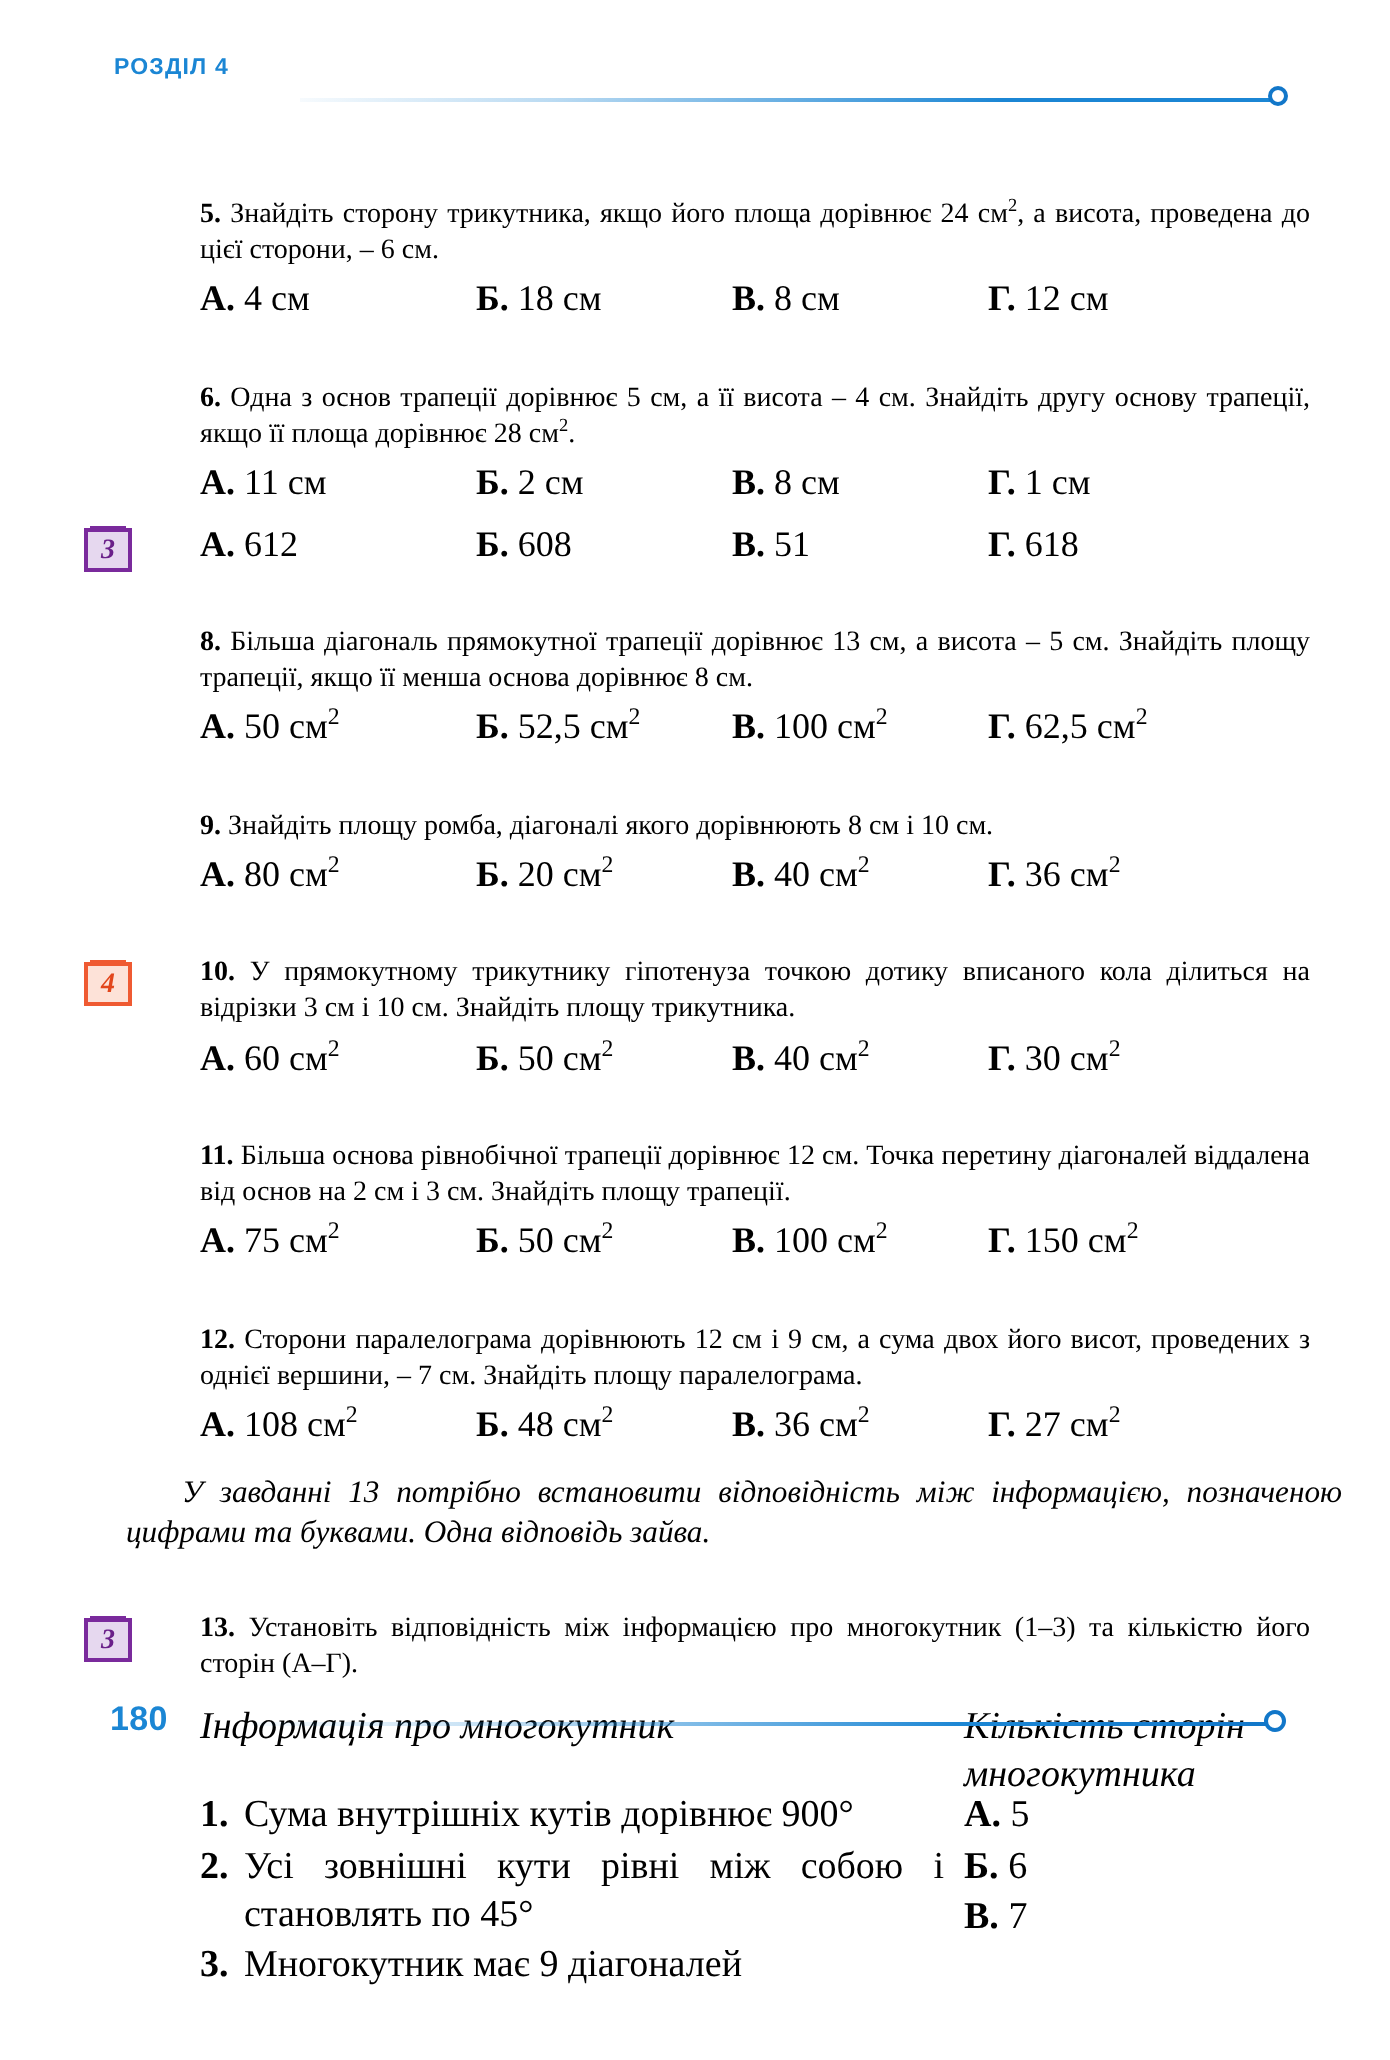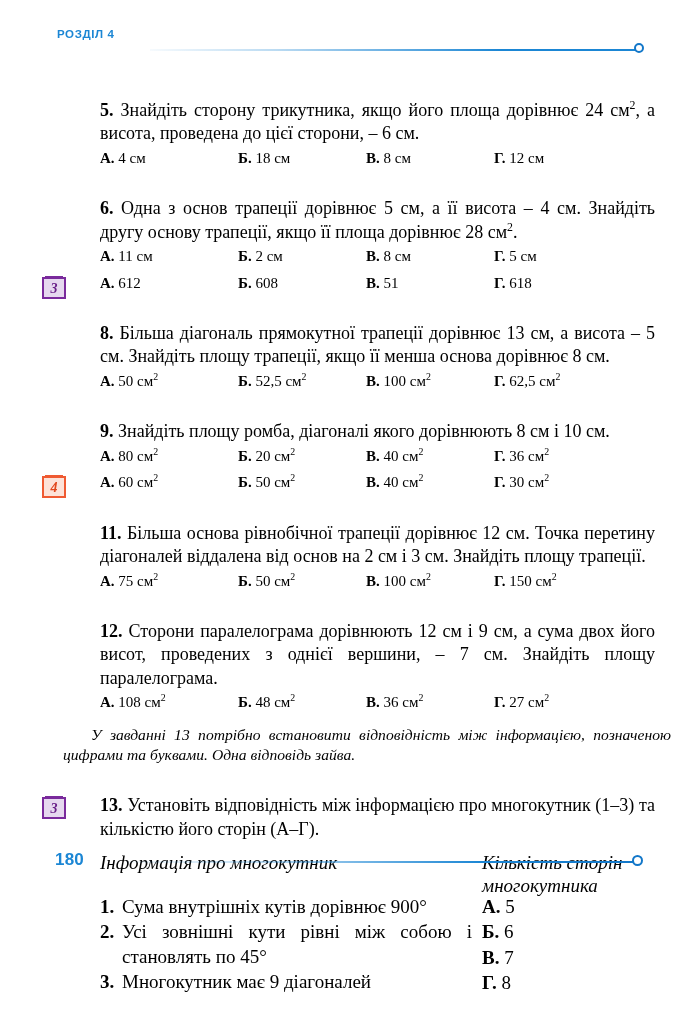--- a/index.html
+++ b/index.html
@@ -73,36 +73,36 @@
 
   .block {
     position: relative;
     margin: 0 0 0 0;
   }
 
   
   .task {
     position: relative;
     padding: 0 40px 0 100px;
-    font-size: 18px;
+    font-size: 14px;
     line-height: 1.30;
     text-align: justify;
     text-justify: inter-word;
     margin-bottom: 3px;
     margin-top: 29px;
   }
   .task .num {
     font-weight: bold;
   }
 
   
   .choices {
     position: relative;
     padding: 0 24px 0 100px;
-    font-size: 15px;
+    font-size: 18px;
     line-height: 1.30;
     margin-bottom: 7px;
     white-space: nowrap;
   }
   .choice {
     display: inline-block;
   }
   .choice .lbl {
     font-weight: bold;
   }
@@ -287,21 +287,21 @@
     <div class="block">
       <p class="task"><span class="num">5.</span> Знайдіть сторону трикутника, якщо його площа дорівнює 24&nbsp;см<sup class="sq">2</sup>, а висота, проведена до цієї сторони, – 6&nbsp;см.</p>
       <div class="choices">
         <span class="choice c1"><span class="lbl">А.</span> <span>4 см</span></span><span class="choice c2"><span class="lbl">Б.</span> <span>18 см</span></span><span class="choice c3"><span class="lbl">В.</span> <span>8 см</span></span><span class="choice c4"><span class="lbl">Г.</span> <span>12 см</span></span>
       </div>
     </div>
 
     <div class="block">
       <p class="task"><span class="num">6.</span> Одна з основ трапеції дорівнює 5&nbsp;см, а її висота – 4&nbsp;см. Знайдіть другу основу трапеції, якщо її площа дорівнює 28&nbsp;см<sup class="sq">2</sup>.</p>
       <div class="choices">
-        <span class="choice c1"><span class="lbl">А.</span> <span>11 см</span></span><span class="choice c2"><span class="lbl">Б.</span> <span>2 см</span></span><span class="choice c3"><span class="lbl">В.</span> <span>8 см</span></span><span class="choice c4"><span class="lbl">Г.</span> <span>5 см</span></span>
+        <span class="choice c1"><span class="lbl">А.</span> <span>11 см</span></span><span class="choice c2"><span class="lbl">Б.</span> <span>2 см</span></span><span class="choice c3"><span class="lbl">В.</span> <span>8 см</span></span><span class="choice c4"><span class="lbl">Г.</span> <span>1 см</span></span>
       </div>
     </div>
 
     <div class="block">
       <div class="badge badge-purple" style="left:42px; top:3px;"><span>3</span></div>
       <div class="choices">
         <span class="choice c1"><span class="lbl">А.</span> <span>612</span></span><span class="choice c2"><span class="lbl">Б.</span> <span>608</span></span><span class="choice c3"><span class="lbl">В.</span> <span>51</span></span><span class="choice c4"><span class="lbl">Г.</span> <span>618</span></span>
       </div>
     </div>
 
@@ -314,20 +314,21 @@
 
     <div class="block">
       <p class="task"><span class="num">9.</span> <span>Знайдіть площу ромба, діагоналі якого дорівнюють 8 см і 10 см.</span></p>
       <div class="choices">
         <span class="choice c1"><span class="lbl">А.</span> <span>80 см</span><sup class="sq">2</sup></span><span class="choice c2"><span class="lbl">Б.</span> <span>20 см</span><sup class="sq">2</sup></span><span class="choice c3"><span class="lbl">В.</span> <span>40 см</span><sup class="sq">2</sup></span><span class="choice c4"><span class="lbl">Г.</span> <span>36 см</span><sup class="sq">2</sup></span>
       </div>
     </div>
 
     <div class="block">
       <div class="badge badge-orange" style="left:42px; top:3px;"><span>4</span></div>
+      <p class="task"><span class="num">10.</span> <span>У прямокутному трикутнику гіпотенуза точкою дотику вписаного кола ділиться на відрізки 3 см і 10 см. Знайдіть площу трикутника.</span></p>
       <div class="choices">
         <span class="choice c1"><span class="lbl">А.</span> <span>60 см</span><sup class="sq">2</sup></span><span class="choice c2"><span class="lbl">Б.</span> <span>50 см</span><sup class="sq">2</sup></span><span class="choice c3"><span class="lbl">В.</span> <span>40 см</span><sup class="sq">2</sup></span><span class="choice c4"><span class="lbl">Г.</span> <span>30 см</span><sup class="sq">2</sup></span>
       </div>
     </div>
 
     <div class="block">
       <p class="task"><span class="num">11.</span> <span>Більша основа рівнобічної трапеції дорівнює 12 см. Точка перетину діагоналей віддалена від основ на 2 см і 3 см. Знайдіть площу трапеції.</span></p>
       <div class="choices">
         <span class="choice c1"><span class="lbl">А.</span> <span>75 см</span><sup class="sq">2</sup></span><span class="choice c2"><span class="lbl">Б.</span> <span>50 см</span><sup class="sq">2</sup></span><span class="choice c3"><span class="lbl">В.</span> <span>100 см</span><sup class="sq">2</sup></span><span class="choice c4"><span class="lbl">Г.</span> <span>150 см</span><sup class="sq">2</sup></span>
       </div>
@@ -354,21 +355,20 @@
         <div class="match-body">
           <div class="match-left">
             <div class="mrow"><span class="mnum">1.</span><span>Сума внутрішніх кутів дорівнює 900°</span></div>
             <div class="mrow mrow-just"><span class="mnum">2.</span><span>Усі зовнішні кути рівні між собою і становлять по 45°</span></div>
             <div class="mrow"><span class="mnum">3.</span><span>Многокутник має 9 діагоналей</span></div>
           </div>
           <div class="match-right">
             <div class="arow"><span class="albl">А.</span> <span>5</span></div>
             <div class="arow"><span class="albl">Б.</span> <span>6</span></div>
             <div class="arow"><span class="albl">В.</span> <span>7</span></div>
-            <div class="arow"><span class="albl">Г.</span> <span>8</span></div>
           </div>
         </div>
       </div>
     </div>
 
   </div>
 
   <div class="footer">
     <div class="folio">180</div>
     <div class="footer-rule"></div>

